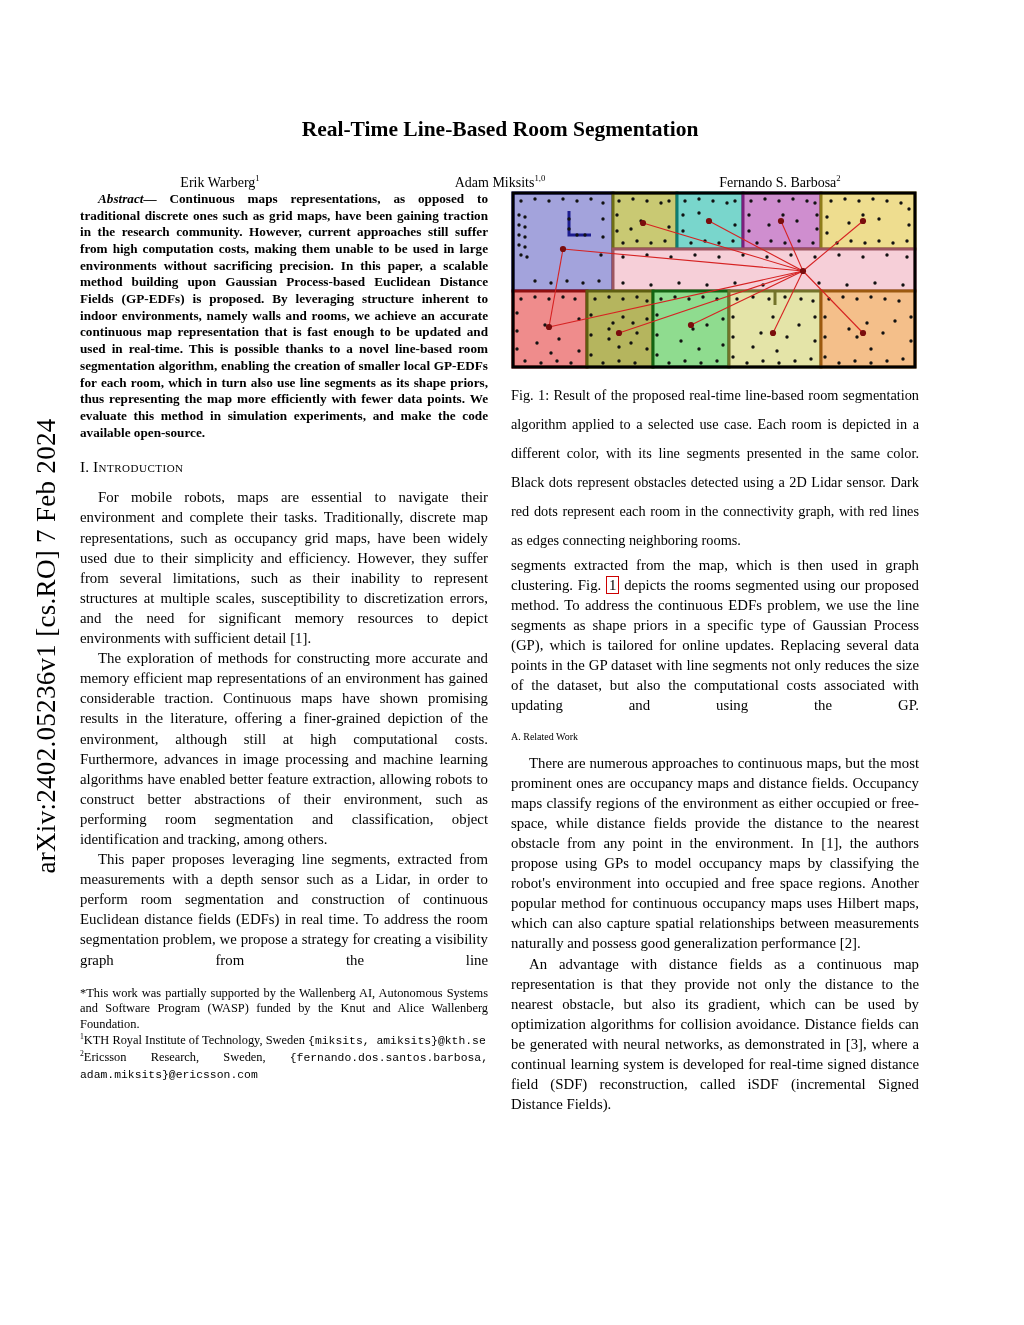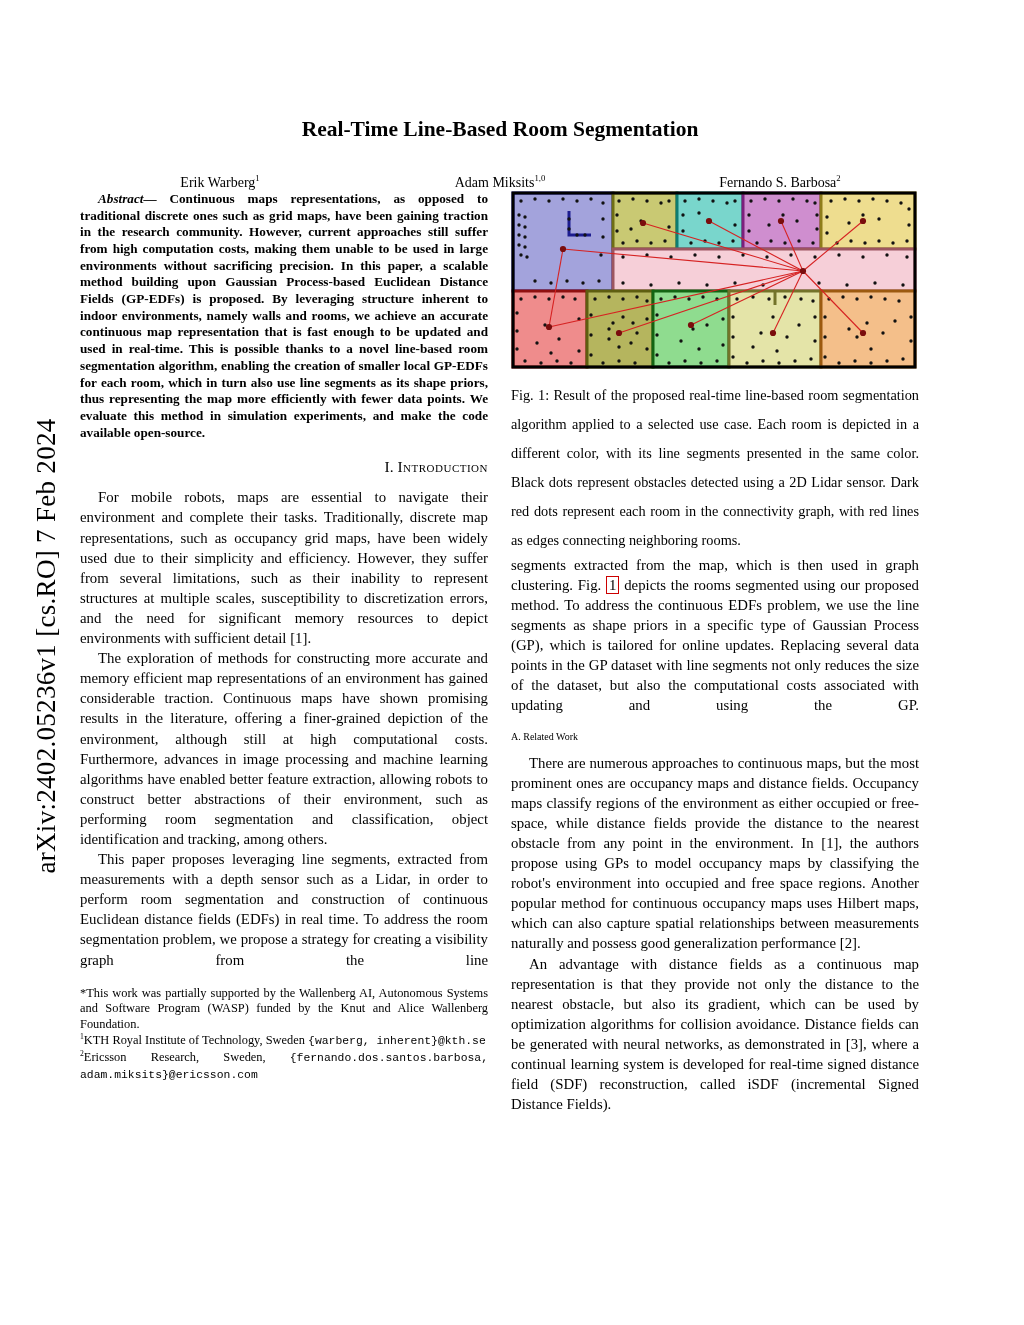--- a/index.html
+++ b/index.html
@@ -22,21 +22,21 @@
 
   .columns { display:flex; gap:23px; }
   .col { width:408px; }
 
   .abstract {
     margin:0; font-size:13.2px; font-weight:bold; line-height:16.7px;
     text-align:justify; text-indent:18px;
   }
   .abstract-lead { font-style:italic; }
 
-  .section-heading { text-align:right; font-size:15.5px; margin:17px 0 11px 0; }
+  .section-heading { text-align:left; font-size:15.5px; margin:17px 0 11px 0; }
   .smallcaps { font-variant:small-caps; letter-spacing:0.5px; }
 
   p.body { margin:0; font-size:14.8px; line-height:20.1px; text-align:justify; text-indent:18px; }
   p.noindent { text-indent:0; }
   p.cont { text-align-last:justify; }
 
   .subsection-heading { font-size:10px; margin:15px 0 11px 0; }
 
   .footnotes { margin-top:16px; font-size:12.4px; line-height:15.8px; text-align:justify; }
   .footnotes p { margin:0; }
@@ -74,21 +74,21 @@
         <p class="abstract"><span class="abstract-lead">Abstract— </span><span>Continuous maps representations, as opposed to traditional discrete ones such as grid maps, have been gaining traction in the research community. However, current approaches still suffer from high computation costs, making them unable to be used in large environments without sacrificing precision. In this paper, a scalable method building upon Gaussian Process-based Euclidean Distance Fields (GP-EDFs) is proposed. By leveraging structure inherent to indoor environments, namely walls and rooms, we achieve an accurate continuous map representation that is fast enough to be updated and used in real-time. This is possible thanks to a novel line-based room segmentation algorithm, enabling the creation of smaller local GP-EDFs for each room, which in turn also use line segments as its shape priors, thus representing the map more efficiently with fewer data points. We evaluate this method in simulation experiments, and make the code available open-source.</span></p>
 
         <div class="section-heading"><span>I.</span> <span class="smallcaps">Introduction</span></div>
 
         <p class="body">For mobile robots, maps are essential to navigate their environment and complete their tasks. Traditionally, discrete map representations, such as occupancy grid maps, have been widely used due to their simplicity and efficiency. However, they suffer from several limitations, such as their inability to represent structures at multiple scales, susceptibility to discretization errors, and the need for significant memory resources to depict environments with sufficient detail [1].</p>
         <p class="body">The exploration of methods for constructing more accurate and memory efficient map representations of an environment has gained considerable traction. Continuous maps have shown promising results in the literature, offering a finer-grained depiction of the environment, although still at high computational costs. Furthermore, advances in image processing and machine learning algorithms have enabled better feature extraction, allowing robots to construct better abstractions of their environment, such as performing room segmentation and classification, object identification and tracking, among others.</p>
         <p class="body cont">This paper proposes leveraging line segments, extracted from measurements with a depth sensor such as a Lidar, in order to perform room segmentation and construction of continuous Euclidean distance fields (EDFs) in real time. To address the room segmentation problem, we propose a strategy for creating a visibility graph from the line</p>
 
         <div class="footnotes">
           <p class="fn"><span>*</span><span>This work was partially supported by the Wallenberg AI, Autonomous Systems and Software Program (WASP) funded by the Knut and Alice Wallenberg Foundation.</span></p>
-          <p class="fn"><sup>1</sup><span>KTH Royal Institute of Technology, Sweden </span><span class="mono">{warberg, inherent}@kth.se</span></p>
+          <p class="fn"><sup>1</sup><span>KTH Royal Institute of Technology, Sweden </span><span class="mono">{miksits, amiksits}@kth.se</span></p>
           <p class="fn"><sup>2</sup><span>Ericsson Research, Sweden, </span><span class="mono">{fernando.dos.santos.barbosa, adam.miksits}@ericsson.com</span></p>
         </div>
       </div>
 
       <div class="col">
         <figure>
           <svg viewBox="0 0 408 180" width="408" height="180" xmlns="http://www.w3.org/2000/svg">
               <rect x="2" y="2" width="100" height="98" fill="#a3a3dc" stroke="#1c1c8f" stroke-width="3"></rect>
               <rect x="102" y="2" width="64" height="56" fill="#c9c973" stroke="#6e6e14" stroke-width="3"></rect>
               <rect x="166" y="2" width="66" height="56" fill="#79d6cc" stroke="#0e7d72" stroke-width="3"></rect>

